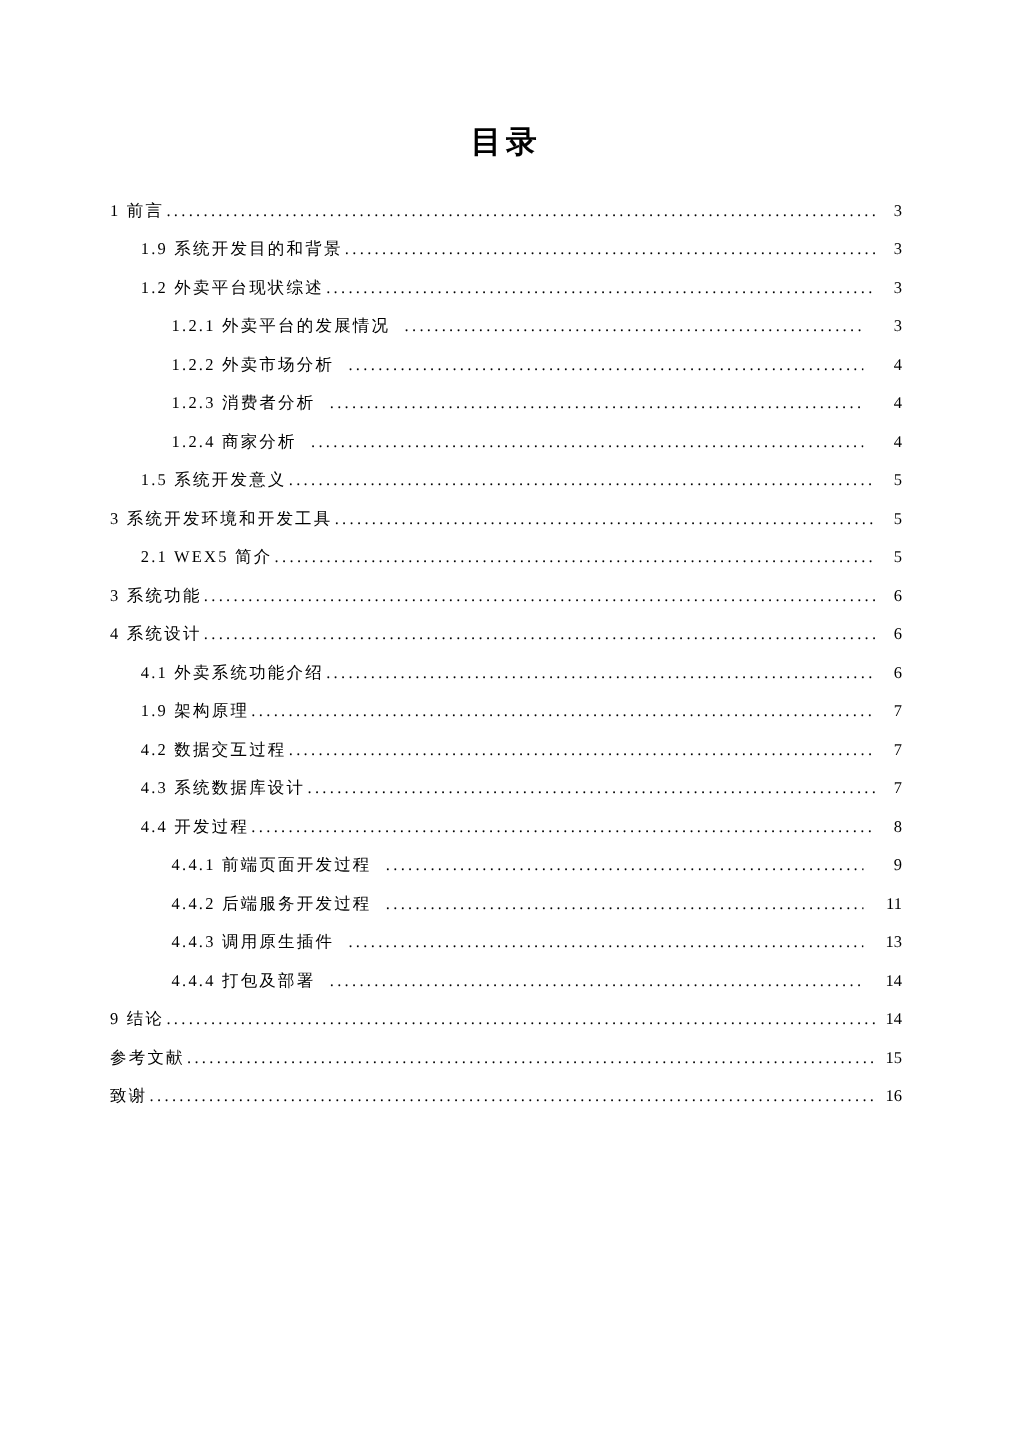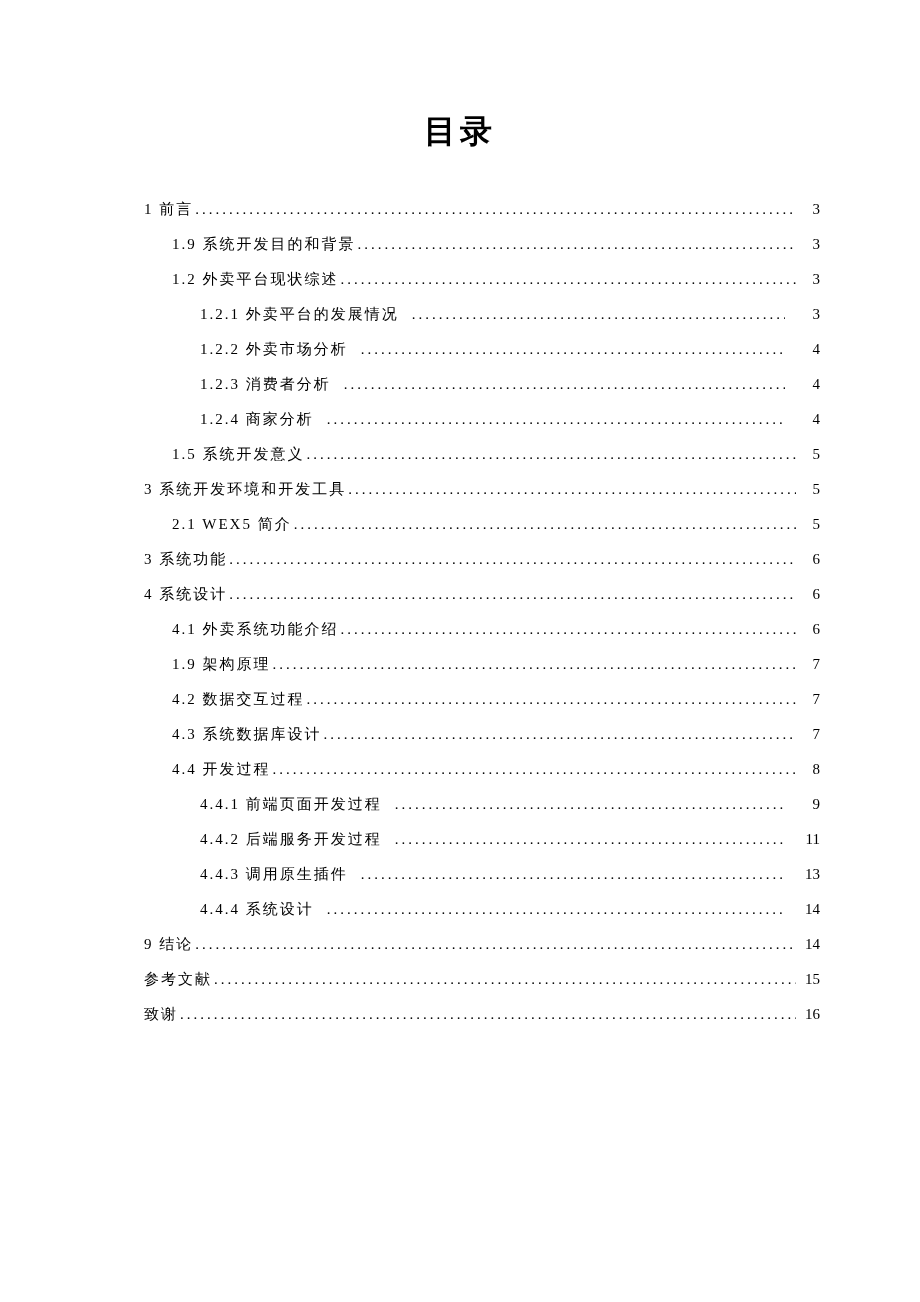--- a/index.html
+++ b/index.html
@@ -9,40 +9,39 @@
     }
     body {
       width: 920px;
       height: 1302px;
       background: #ffffff;
       font-family: "SimSun", "宋体", serif;
       padding: 110px 100px 0 100px;
     }
     .title {
       text-align: center;
-      font-size: 32px;
+      font-size: 28px;
       font-weight: bold;
-      margin-bottom: 46px;
+      margin-bottom: 34px;
       font-family: "SimHei", "黑体", sans-serif;
       letter-spacing: 4px;
     }
     .toc-list {
       font-size: 15px;
       color: #000;
     }
     .toc-row {
       display: flex;
       align-items: baseline;
       margin-bottom: 16px;
       white-space: nowrap;
     }
     .toc-label {
       flex-shrink: 0;
       letter-spacing: 2px;
-      margin-left: 44px;
     }
     .toc-dots {
       flex: 1;
       overflow: hidden;
       letter-spacing: 3px;
       font-size: 15px;
       margin: 0 2px;
     }
     .toc-page {
       flex-shrink: 0;
@@ -153,21 +152,21 @@
       <span class="toc-label">4.4.2 后端服务开发过程</span>
       <span class="toc-dots">........................................................................................................................................................................................................</span>
       <span class="toc-page">11</span>
     </div>
     <div class="toc-row level-3">
       <span class="toc-label">4.4.3 调用原生插件</span>
       <span class="toc-dots">........................................................................................................................................................................................................</span>
       <span class="toc-page">13</span>
     </div>
     <div class="toc-row level-3">
-      <span class="toc-label">4.4.4 系统设计</span>
+      <span class="toc-label">4.4.4 打包及部署</span>
       <span class="toc-dots">........................................................................................................................................................................................................</span>
       <span class="toc-page">14</span>
     </div>
     <div class="toc-row level-1">
       <span class="toc-label">9 结论</span>
       <span class="toc-dots">........................................................................................................................................................................................................</span>
       <span class="toc-page">14</span>
     </div>
     <div class="toc-row level-1">
       <span class="toc-label">参考文献</span>

